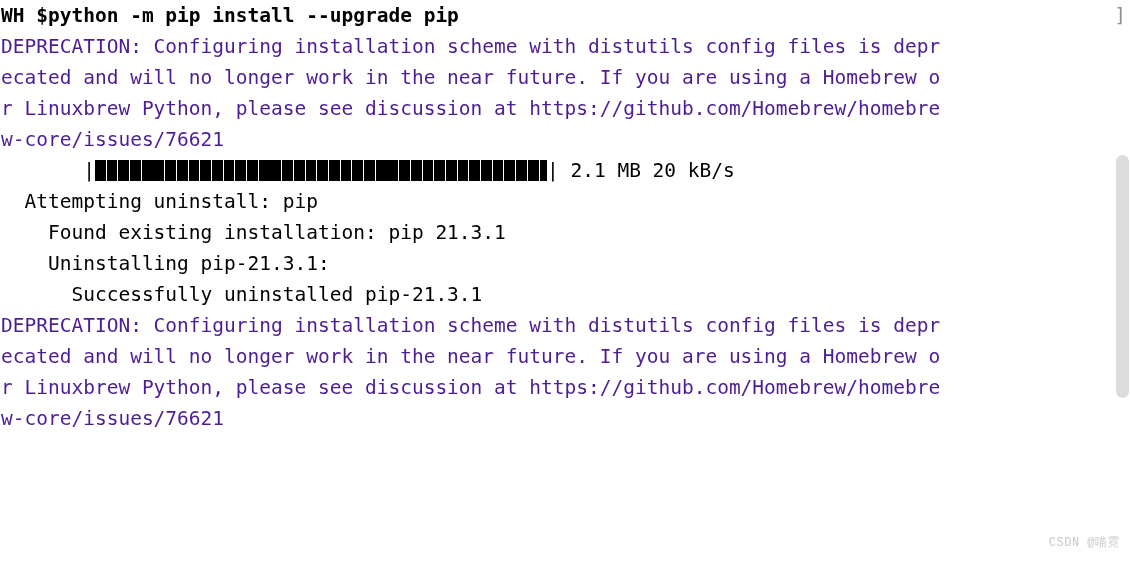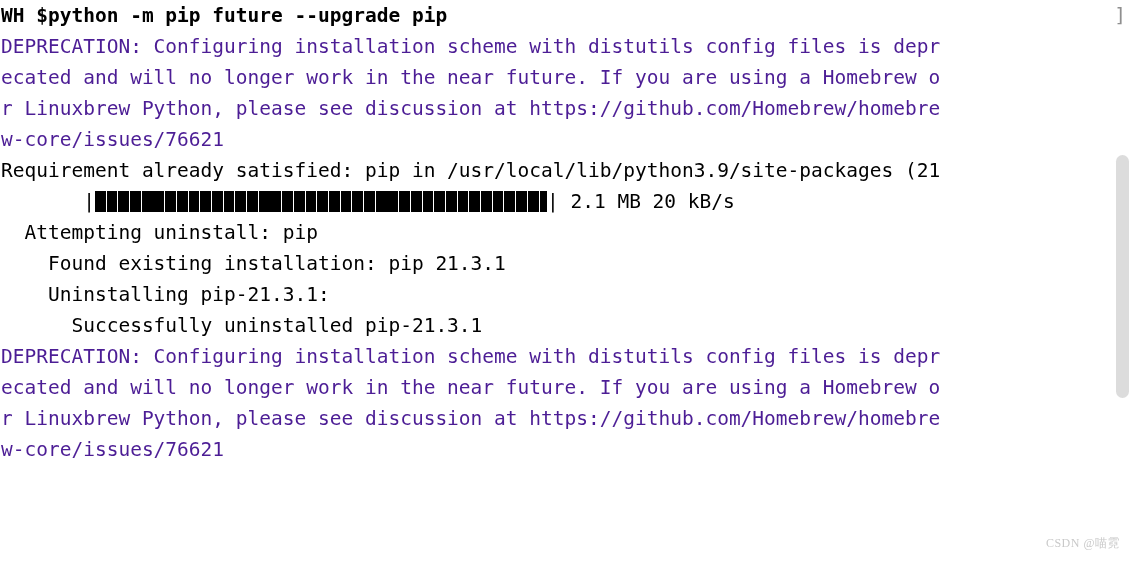--- a/index.html
+++ b/index.html
@@ -97,40 +97,39 @@
     font-family: "DejaVu Sans Mono", "Liberation Mono", monospace;
     font-size: 19.5px;
     line-height: 31px;
     white-space: pre;
   }
   #watermark {
     position: absolute;
     right: 10px;
     bottom: 5px;
     color: #c9c9c9;
-    font-family: Liberation Serif, serif;
+    font-family: Liberation Mono, monospace;
     font-size: 12px;
     letter-spacing: 0.5px;
     white-space: pre;
     margin-left: 32px;
   }
 </style>
 </head>
 <body>
 
 <div id="terminal">
 
   <div class="screen">
 
-    <div class="line cmd">WH $python -m pip future --upgrade pip</div>
+    <div class="line cmd">WH $python -m pip install --upgrade pip</div>
     <div class="line warn">DEPRECATION: Configuring installation scheme with distutils config files is depr</div>
     <div class="line warn">ecated and will no longer work in the near future. If you are using a Homebrew o</div>
     <div class="line warn">r Linuxbrew Python, please see discussion at https://github.com/Homebrew/homebre</div>
     <div class="line warn">w-core/issues/76621</div>
-    <div class="line">Requirement already satisfied: pip in /usr/local/lib/python3.9/site-packages (21</div>
 
     <div class="bar-line">
       <span class="bar-pre">       </span><span class="bar-pipe">|</span><span class="bar-fill" style="width: 452px;"></span><span class="bar-pipe">|</span><span class="bar-post"> 2.1 MB 20 kB/s</span>
     </div>
 
     <div class="line">  Attempting uninstall: pip</div>
     <div class="line">    Found existing installation: pip 21.3.1</div>
     <div class="line">    Uninstalling pip-21.3.1:</div>
     <div class="line">      Successfully uninstalled pip-21.3.1</div>
     <div class="line warn">DEPRECATION: Configuring installation scheme with distutils config files is depr</div>

